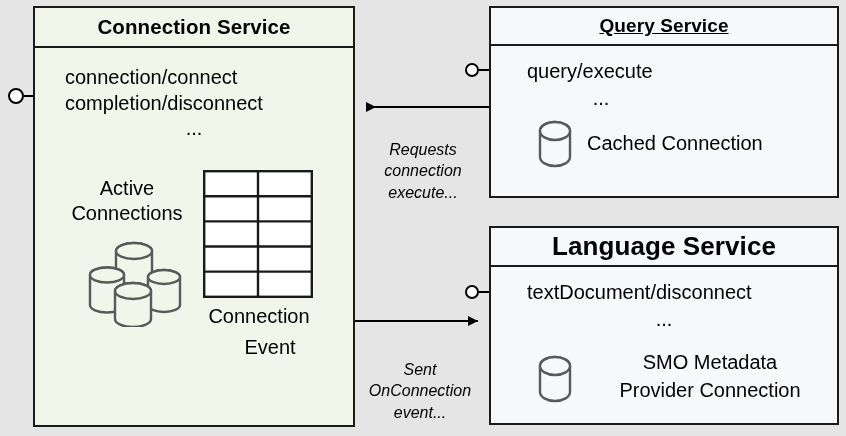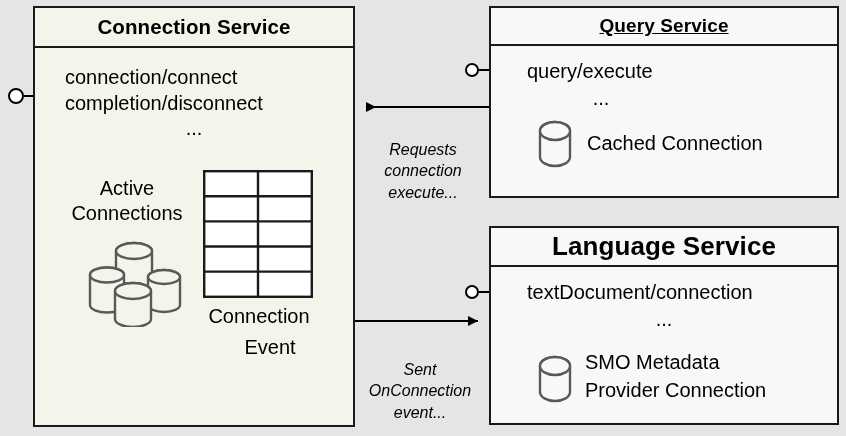--- a/index.html
+++ b/index.html
@@ -89,21 +89,21 @@
   }
 
   
   .op-text {
     position: absolute;
     color: #000000;
     font-size: 20px;
     line-height: 1.32;
     white-space: nowrap;
   }
-  .op-text.center { }
+  .op-text.center { text-align: center; }
   .ellipsis {
     position: absolute;
     color: #000000;
     font-size: 20px;
     line-height: 1;
     text-align: center;
   }
   .label-text {
     position: absolute;
     color: #000000;
@@ -236,21 +236,21 @@
       </svg>
 
       <div class="op-text" style="left:96px; top:84px;">Cached Connection</div>
     </div>
   </div>
 
   <div class="component" id="language-service">
     <div class="title-bar">Language Service</div>
     <div class="body">
 
-      <div class="op-text" style="left:36px; top:12px;">textDocument/connection</div>
+      <div class="op-text" style="left:36px; top:12px;">textDocument/disconnect</div>
 
       <div class="ellipsis" style="left:0px; top:42px; width:346px;">...</div>
 
       <svg class="icon" style="left:47px; top:88px;" width="38" height="48" viewBox="0 0 38 48">
         <g fill="#f7f8fa" stroke="#595959" stroke-width="2.4">
           <path d="M2,11 a15,9 0 0 1 30,0 l0,26 a15,9 0 0 1 -30,0 z"></path>
           <ellipse cx="17" cy="11" rx="15" ry="9"></ellipse>
         </g>
       </svg>
 

